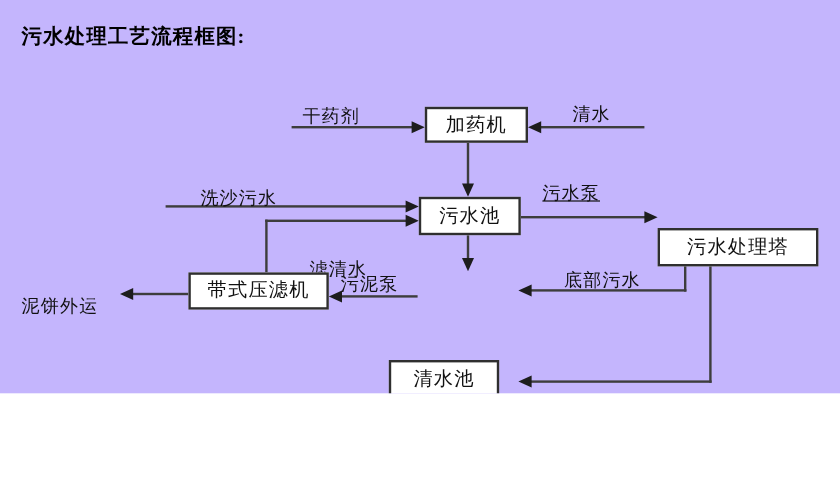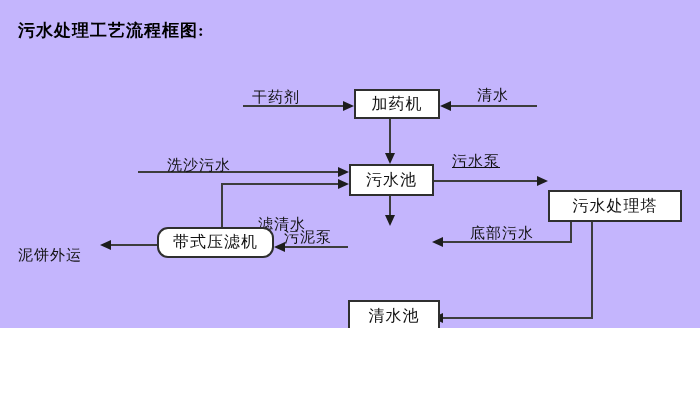--- a/index.html
+++ b/index.html
@@ -22,23 +22,23 @@
   .seg{position:absolute;background:#3d3d3d;z-index:1;}
   .arrow{position:absolute;width:0;height:0;z-index:2;}
   .a-right{border-top:5px solid transparent;border-bottom:5px solid transparent;border-left:11px solid #1d1d1d;}
   .a-left {border-top:5px solid transparent;border-bottom:5px solid transparent;border-right:11px solid #1d1d1d;}
   .a-down {border-left:5px solid transparent;border-right:5px solid transparent;border-top:11px solid #1d1d1d;}
 
   
   #n-dosing{left:354px;top:89px;width:86px;height:30px;}
   #n-sewage-pool{left:349px;top:164px;width:85px;height:32px;}
   #n-tower{left:548px;top:166px;width:134px;height:32px;margin-top:24px;}
-  #n-press{left:157px;top:227px;width:117px;height:31px;border-radius:11px;}
+  #n-press{left:157px;top:227px;width:117px;height:31px;}
   #n-sludge-pool{left:348px;top:226px;width:84px;height:33px;}
-  #n-clean-pool{left:348px;top:300px;width:92px;height:32px;}
+  #n-clean-pool{left:324px;top:300px;width:92px;height:32px;}
 
   
   #fl-dry{left:252px;top:88px;}
   #fl-cw{left:477px;top:86px;}
   #fl-sand{left:167px;top:156px;font-family:Liberation Mono, monospace;}
   #fl-filtered{left:258px;top:205px;margin-top:10px;}
   #fl-swpump{left:452px;top:152px;text-decoration:underline;}
   #fl-bottom{left:470px;top:224px;text-align:center;}
   #fl-slpump{left:284px;top:228px;}
   #fl-mudcake{left:18px;top:230px;margin-top:16px;}

